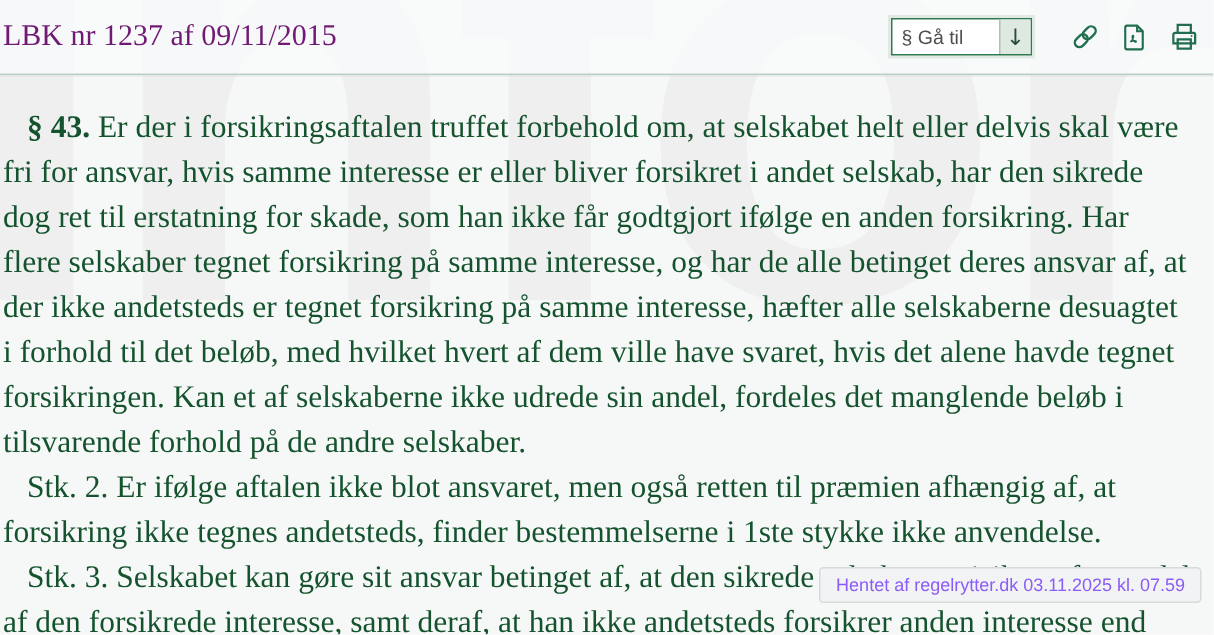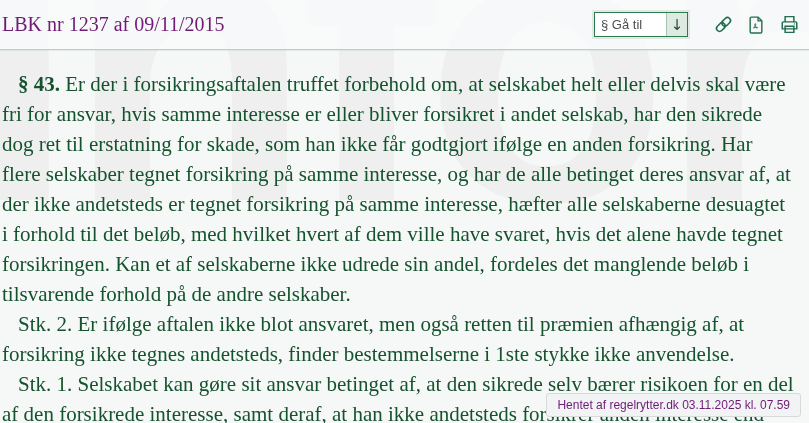--- a/index.html
+++ b/index.html
@@ -80,27 +80,27 @@
     padding:19px 13px 0 2px;
     font-size:21px;
     line-height:30px;
     color:#14532d;
   }
   .content p{margin:0;text-indent:16px;}
   .lbl-bold{font-weight:bold;font-style:normal;}
   .lbl-italic{}
   
   .fetch-badge{
-    position:absolute;right:8px;bottom:6px;z-index:3;
+    position:absolute;right:8px;bottom:21px;z-index:3;
     background:#f2f3f5;
     border:1px solid #d7d9dc;
     border-radius:3px;
     padding:4px 10px;
     font:12px "Liberation Sans", sans-serif;
-    color:#701a75;
+    color:#8b5cf6;
     white-space:nowrap;
   }
 </style>
 </head>
 <body>
 
 <div class="page">
 
   <div class="watermark">informa</div>
 
@@ -137,18 +137,18 @@
           <path d="M7 14h10v7H7z"></path>
           <circle cx="17.6" cy="11.4" r="0.7" fill="currentColor" stroke="none"></circle>
         </svg>
       </button>
     </div>
   </div>
 
   <div class="content">
     <p><span class="lbl-bold">§ 43.</span><span> Er der i forsikringsaftalen truffet forbehold om, at selskabet helt eller delvis skal være fri for ansvar, hvis samme interesse er eller bliver forsikret i andet selskab, har den sikrede dog ret til erstatning for skade, som han ikke får godtgjort ifølge en anden forsikring. Har flere selskaber tegnet forsikring på samme interesse, og har de alle betinget deres ansvar af, at der ikke andetsteds er tegnet forsikring på samme interesse, hæfter alle selskaberne desuagtet i forhold til det beløb, med hvilket hvert af dem ville have svaret, hvis det alene havde tegnet forsikringen. Kan et af selskaberne ikke udrede sin andel, fordeles det manglende beløb i tilsvarende forhold på de andre selskaber.</span></p>
     <p><span class="lbl-italic">Stk. 2.</span><span> Er ifølge aftalen ikke blot ansvaret, men også retten til præmien afhængig af, at forsikring ikke tegnes andetsteds, finder bestemmelserne i 1ste stykke ikke anvendelse.</span></p>
-    <p><span class="lbl-italic">Stk. 1.</span><span> Selskabet kan gøre sit ansvar betinget af, at den sikrede selv bærer risikoen for en del af den forsikrede interesse, samt deraf, at han ikke andetsteds forsikrer anden interesse end den i § 53 angivne.</span></p>
+    <p><span class="lbl-italic">Stk. 3.</span><span> Selskabet kan gøre sit ansvar betinget af, at den sikrede selv bærer risikoen for en del af den forsikrede interesse, samt deraf, at han ikke andetsteds forsikrer anden interesse end den i § 53 angivne.</span></p>
   </div>
 
   <div class="fetch-badge">Hentet af regelrytter.dk 03.11.2025 kl. 07.59</div>
 
 </div>
 
 </body></html>

